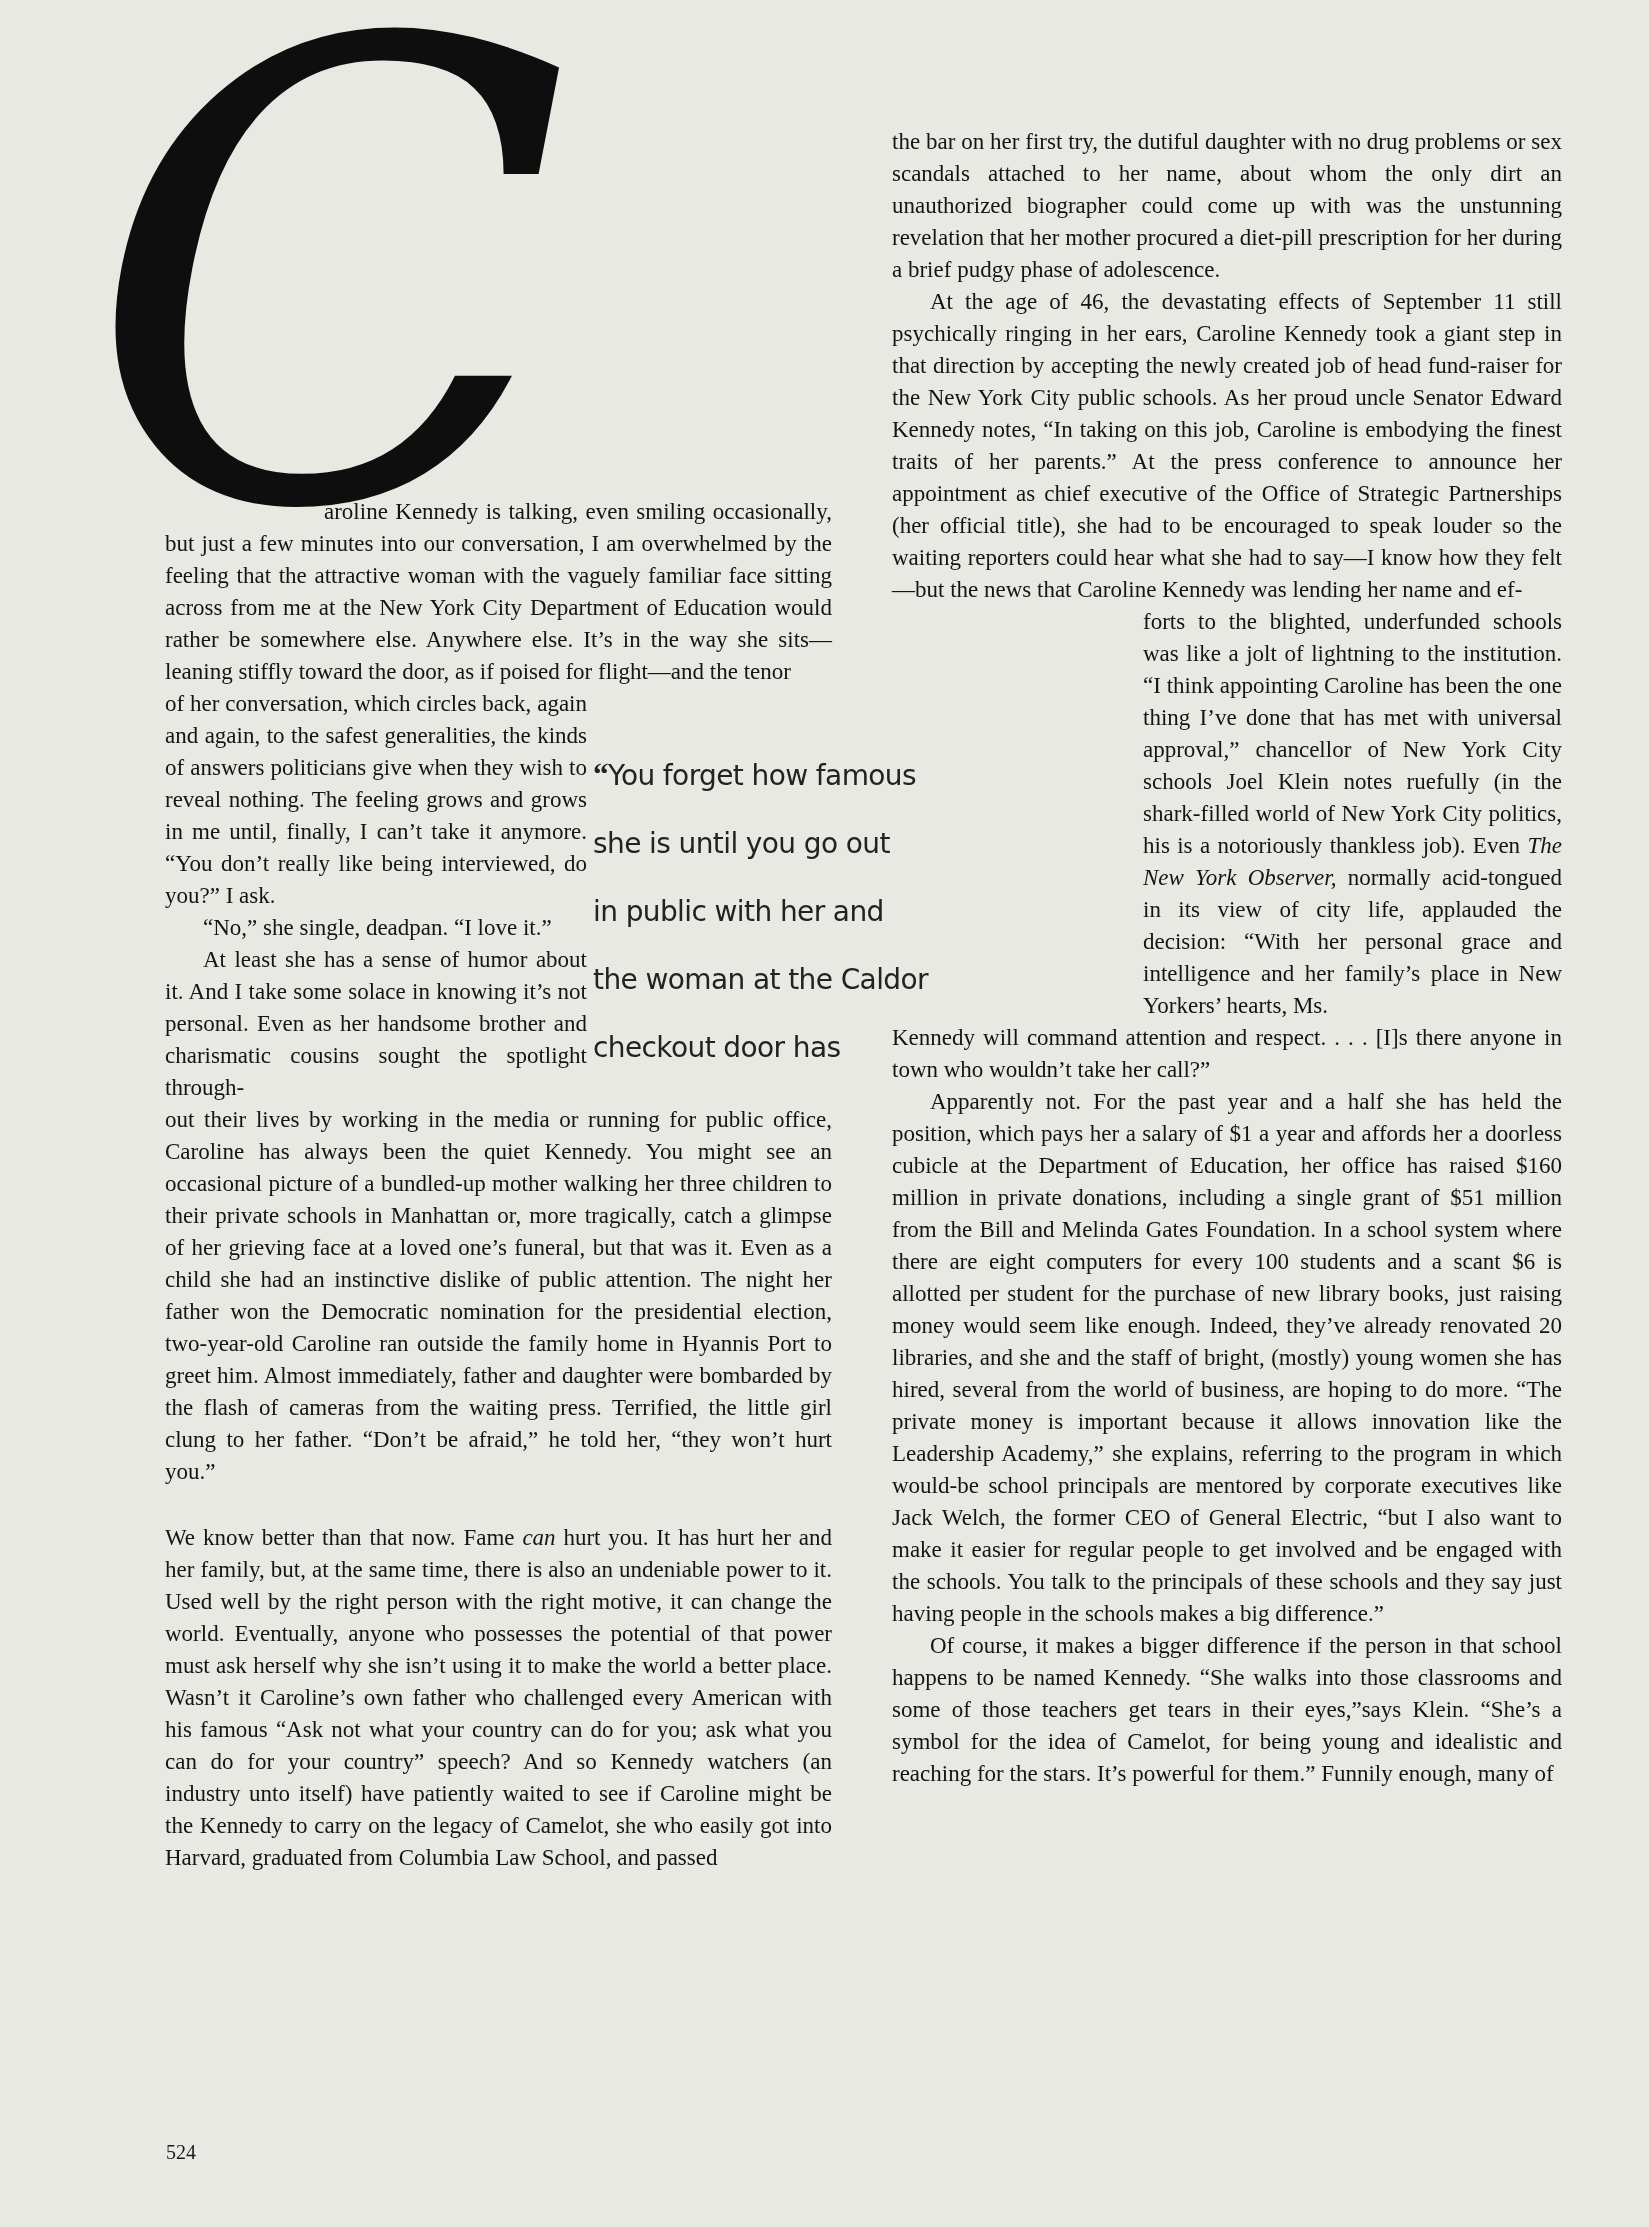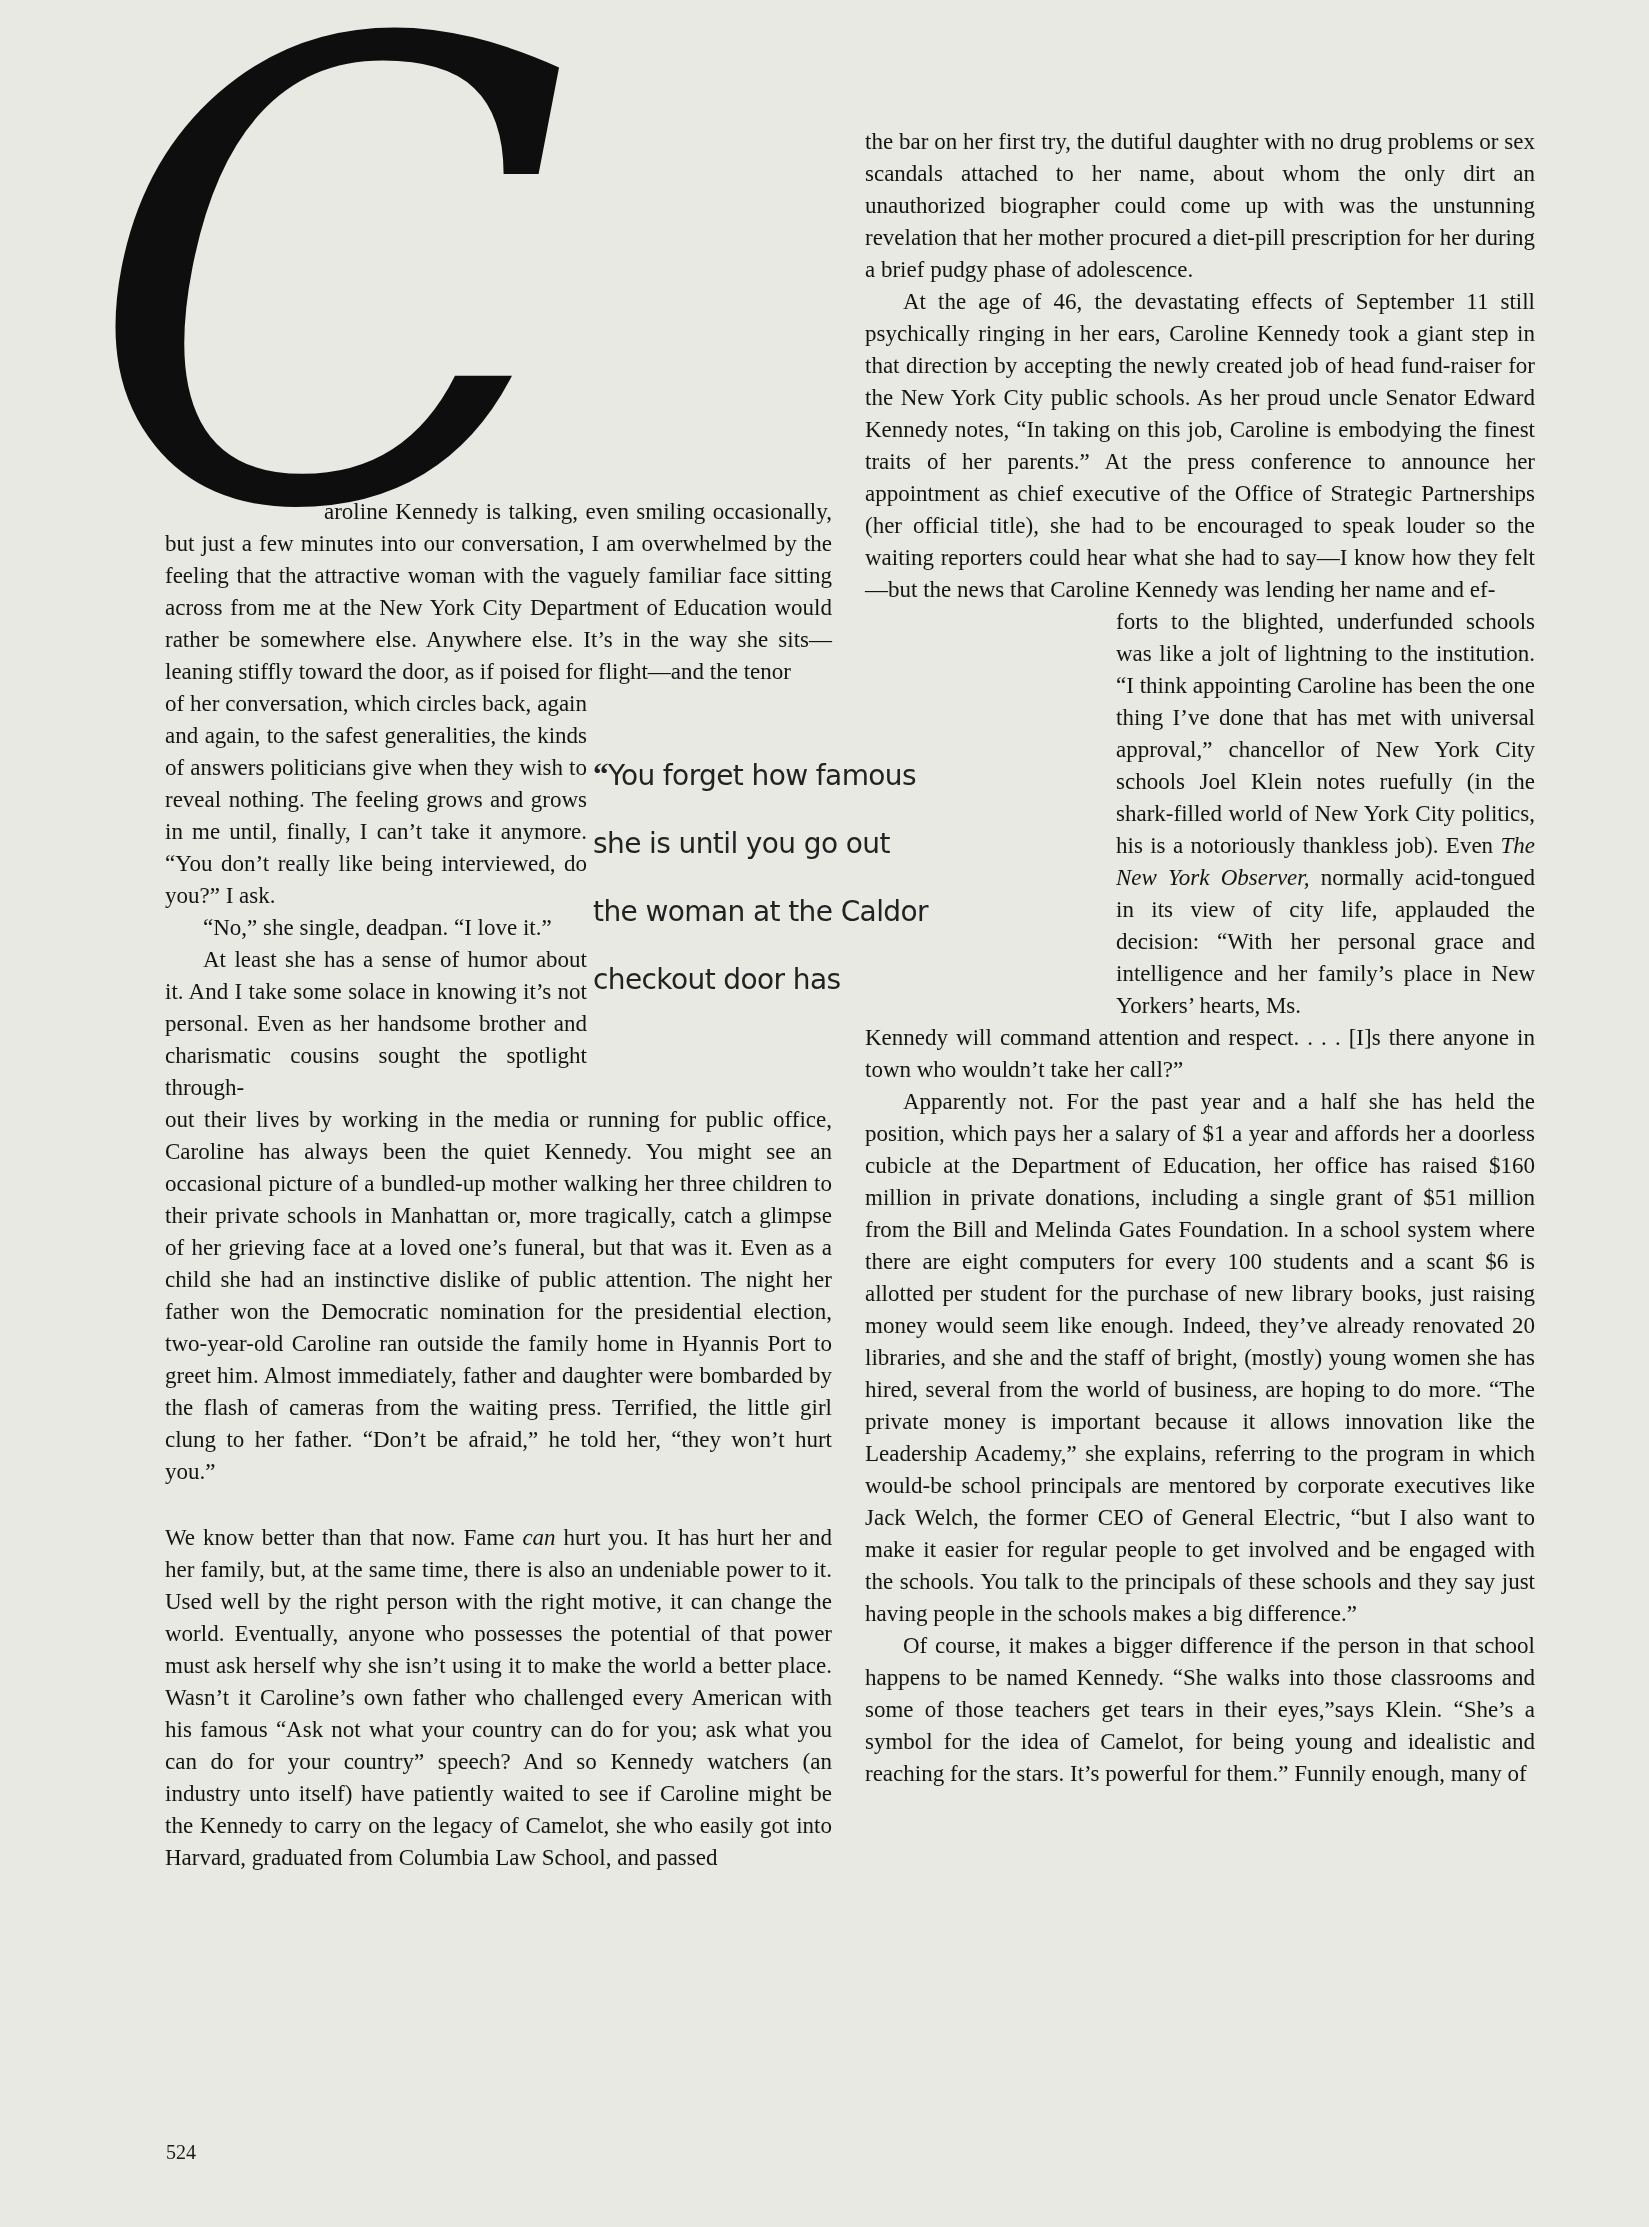--- a/index.html
+++ b/index.html
@@ -23,21 +23,21 @@
     color: #0e0e0e;
   }
   .col {
     position: absolute;
     font-size: 23px;
     line-height: 32px;
     text-align: justify;
   }
   .col p { margin: 0; }
   .col-left  { left: 165px;  top: 496px; width: 667px; }
-  .col-right { left: 865px; top: 126px; width: 670px; }
+  .col-right { left: 892px; top: 126px; width: 670px; }
   .p1-start { text-indent: 159px; }
   .ind  { text-indent: 38px; font-family: Liberation Serif, serif; }
   .cont { text-indent: 0; }
   .sect { margin-top: 34px !important; }
   .narrow-left  { width: 422px; }
   .narrow-right { width: 419px; margin-left: 251px; }
   .it { font-style: italic; }
   .pull-quote {
     position: absolute;
     left: 593px;
@@ -88,20 +88,21 @@
       <p class="cont"><span>forts to the blighted, underfunded schools was like a jolt of lightning to the institution. “I think appointing Caroline has been the one thing I’ve done that has met with universal approval,” chancellor of New York City schools Joel Klein notes ruefully (in the shark-filled world of New York City politics, his is a notoriously thankless job). Even </span><span class="it">The New York Observer,</span><span> normally acid-tongued in its view of city life, applauded the decision: “With her personal grace and intelligence and her family’s place in New Yorkers’ hearts, Ms.</span></p>
     </div>
     <p class="cont">Kennedy will command attention and respect. . . . [I]s there anyone in town who wouldn’t take her call?”</p>
     <p class="ind">Apparently not. For the past year and a half she has held the position, which pays her a salary of $1 a year and affords her a doorless cubicle at the Department of Education, her office has raised $160 million in private donations, including a single grant of $51 million from the Bill and Melinda Gates Foundation. In a school system where there are eight computers for every 100 students and a scant $6 is allotted per student for the purchase of new library books, just raising money would seem like enough. Indeed, they’ve already renovated 20 libraries, and she and the staff of bright, (mostly) young women she has hired, several from the world of business, are hoping to do more. “The private money is important because it allows innovation like the Leadership Academy,” she explains, referring to the program in which would-be school principals are mentored by corporate executives like Jack Welch, the former CEO of General Electric, “but I also want to make it easier for regular people to get involved and be engaged with the schools. You talk to the principals of these schools and they say just having people in the schools makes a big difference.”</p>
     <p class="ind">Of course, it makes a bigger difference if the person in that school happens to be named Kennedy. “She walks into those classrooms and some of those teachers get tears in their eyes,”says Klein. “She’s a symbol for the idea of Camelot, for being young and idealistic and reaching for the stars. It’s powerful for them.” Funnily enough, many of</p>
   </div>
 
   <div class="pull-quote">
     <div class="pq-line"><span class="pq-mark">“</span><span>You forget how famous</span></div>
     <div class="pq-line">she is until you go out</div>
+    <div class="pq-line">in public with her and</div>
     <div class="pq-line">the woman at the Caldor</div>
     <div class="pq-line">checkout door has</div>
   </div>
 
   <div class="page-number">524</div>
 
 </div>
 
 
 </body></html>

